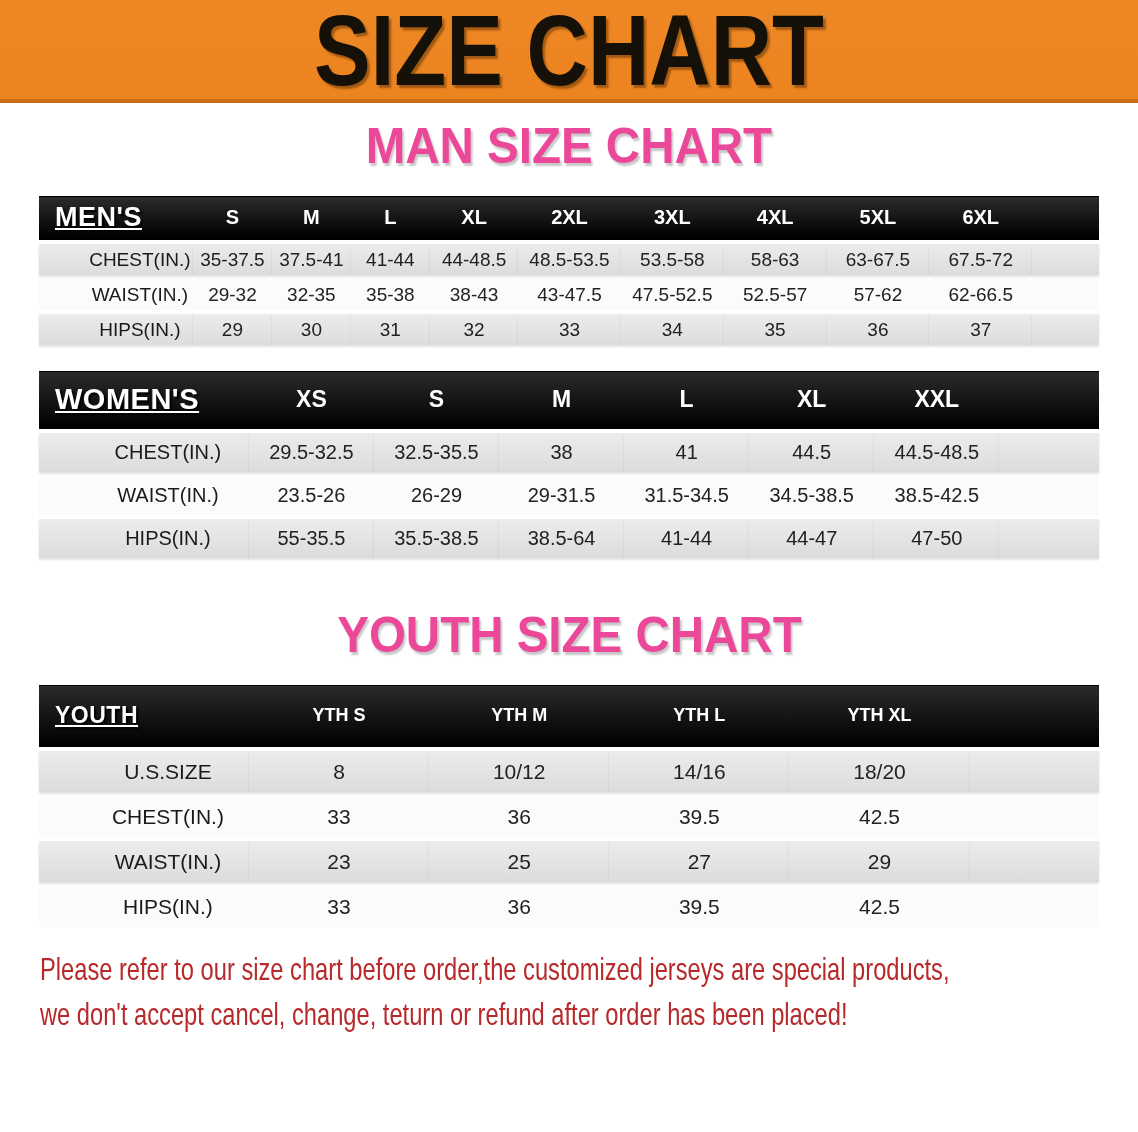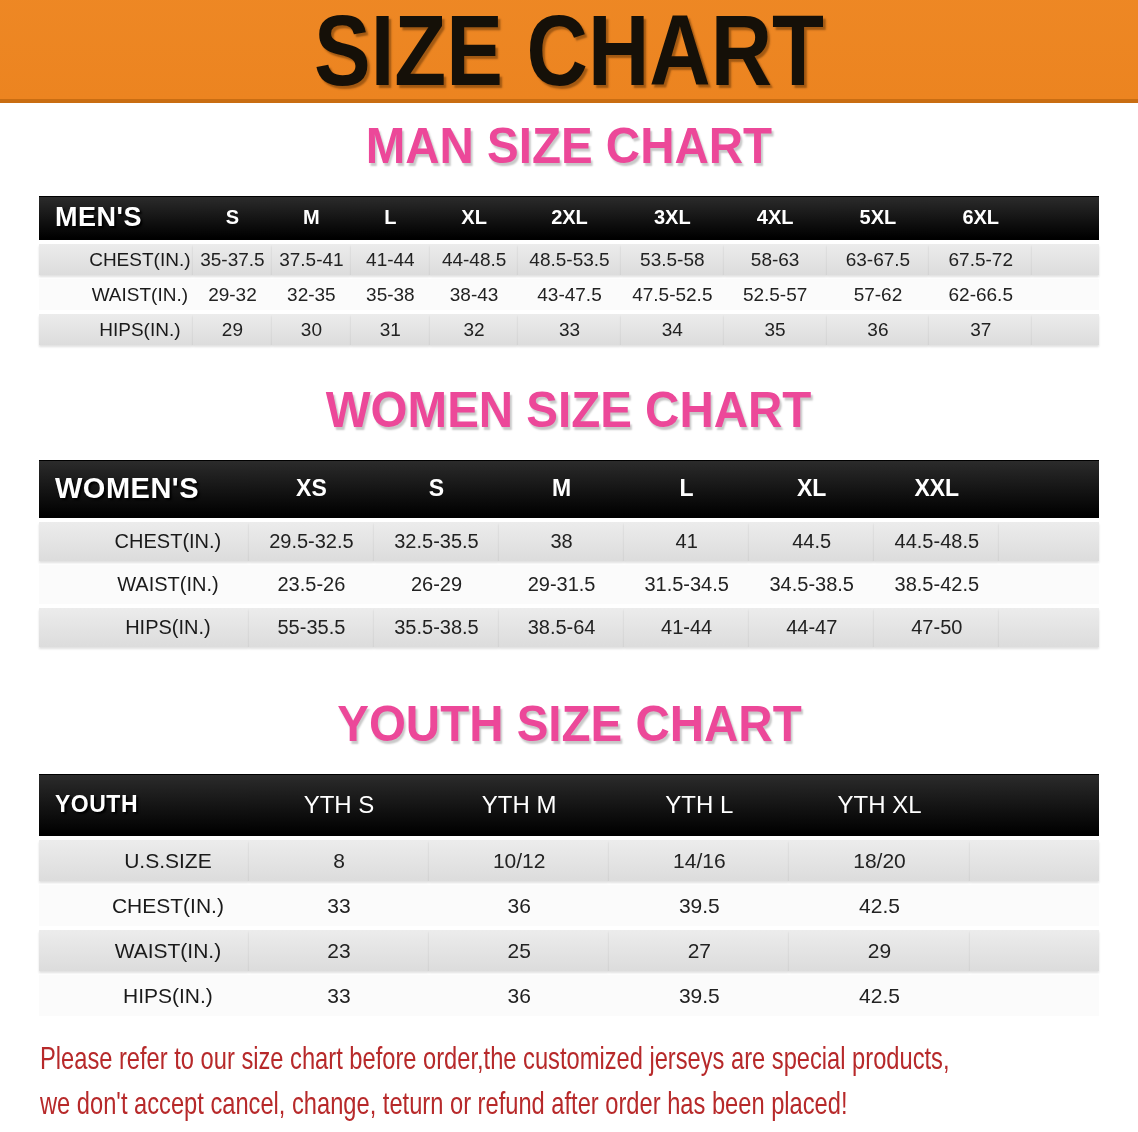--- a/index.html
+++ b/index.html
@@ -50,20 +50,21 @@
   thead th{
     background:linear-gradient(#2b2b2b, #111 60%, #000), var(--header-bar);
     background-color:var(--header-bar);
     color:#fff;font-weight:600;text-align:center;vertical-align:middle;
     border-top:1px solid #000;border-bottom:2px solid #000;
     padding:0;white-space:nowrap;overflow:visible;
   }
   thead th.label{
     text-align:left;padding-left:16px;font-weight:800;letter-spacing:.5px;
     text-shadow:2px 2px 2px #000;
+    text-decoration:underline;
   }
   tbody td{
     text-align:center;vertical-align:middle;padding:0;color:#222;
     white-space:nowrap;overflow:visible;
   }
   tbody tr.row-gray td{
     background:linear-gradient(#ececec, #dcdcdc);
     box-shadow:0 2px 2px rgba(0,0,0,.12);
   }
   tbody tr.row-white td{background:var(--row-white);}
@@ -77,21 +78,21 @@
   
   .t-women thead tr{height:58px;}
   .t-women tbody tr{height:39px;}
   .t-women thead .label{font-size:29px;}
   .t-women thead .size{font-size:23px;}
   .t-women tbody td{font-size:20px;}
   
   .t-youth thead tr{height:62px;}
   .t-youth tbody tr{height:41px;}
   .t-youth thead .label{font-size:23px;}
-  .t-youth thead .size{font-size:24px;font-weight:400;}
+  .t-youth thead .size{font-size:18px;font-weight:700;}
   .t-youth tbody td{font-size:21px;}
   
   .footer-note{
     margin:16px 0 0;padding-left:40px;
     color:var(--footer-red);font-size:32px;line-height:45px;font-weight:500;
   }
   .footer-note .line{
     display:block;white-space:nowrap;
     transform:scaleX(0.74);transform-origin:left center;
   }
@@ -174,21 +175,20 @@
               <td class="value">35</td>
               <td class="value">36</td>
               <td class="value">37</td>
               <td class="filler"></td>
             </tr>
           </tbody>
         </table>
       </div>
     </section>
     <section class="size-section kind-women">
-      <h2 class="sec-heading"><span class="squeeze">WOMEN SIZE CHART</span></h2>
       <div class="table-wrap">
         <table class="size-table t-women">
           <colgroup>
             <col style="width: 19.8%;">
             <col style="width: 11.8%;">
             <col style="width: 11.8%;">
             <col style="width: 11.8%;">
             <col style="width: 11.8%;">
             <col style="width: 11.8%;">
             <col style="width: 11.8%;">

